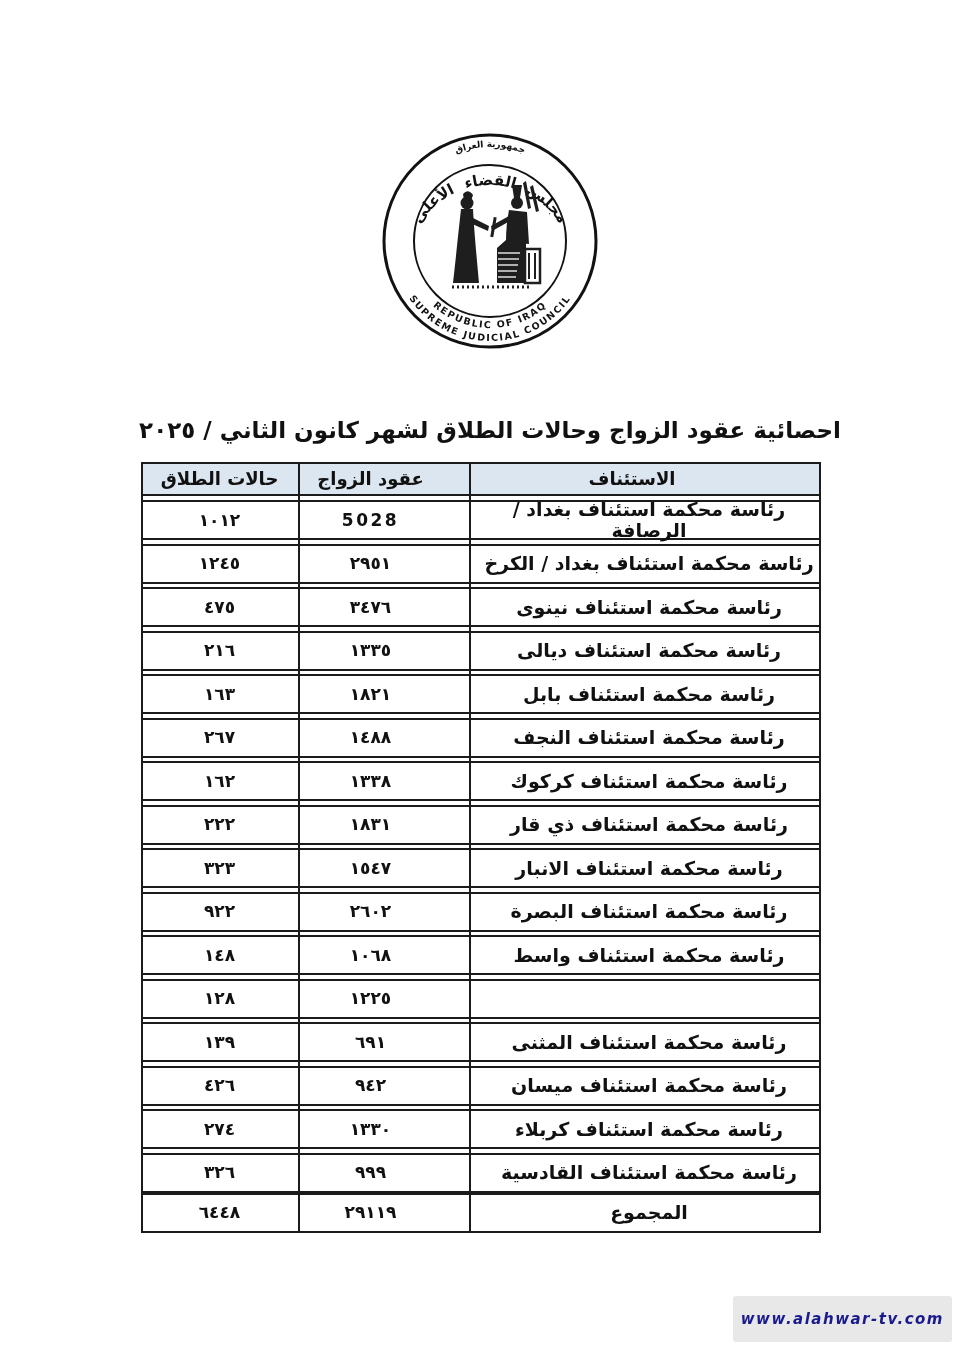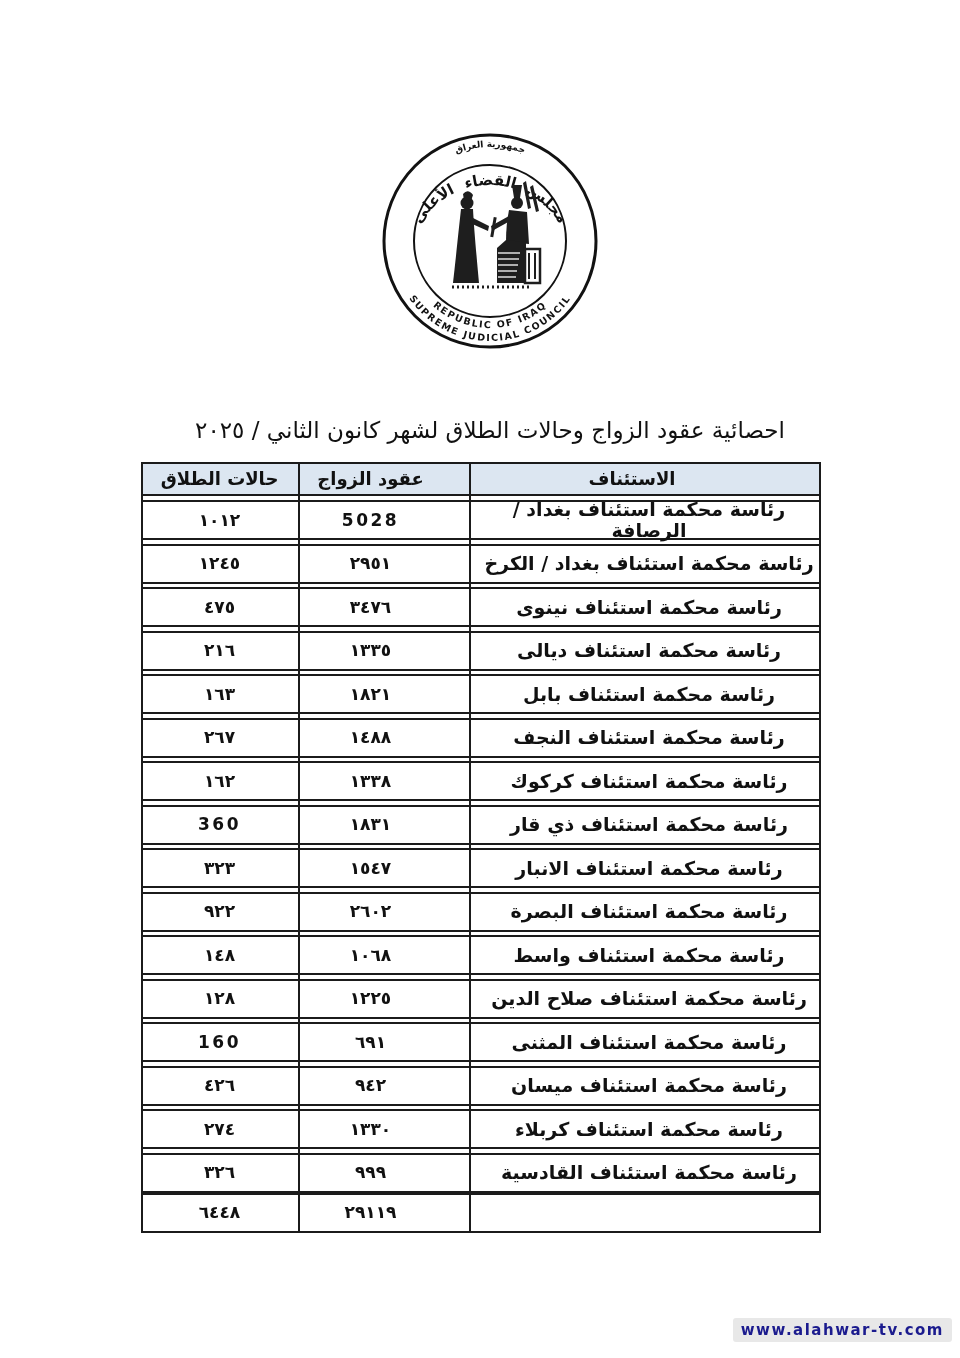--- a/index.html
+++ b/index.html
@@ -18,21 +18,21 @@
     top: 131px; left: 380px;
     width: 220px; height: 220px;
   }
 
   
   .doc-title {
     position: absolute;
     top: 417px; left: 20px; width: 940px;
     text-align: center;
     font-size: 23px;
-    font-weight: normal;
+    font-weight: bold;
     direction: rtl;
     letter-spacing: 0.2px;
   }
 
   
   .stats-table {
     position: absolute;
     top: 462px; left: 141px;
     width: 680px; height: 770px;
     direction: ltr; 
@@ -80,24 +80,25 @@
   .vl-1 { left: 157px; }
   .vl-2 { left: 328px; }
   .vl-3 { right: 0; }
 
   
   .site-link {
     position: absolute;
     right: 8px; bottom: 16px;
     font-size: 15px;
     font-weight: bold;
+    font-style: italic;
     letter-spacing: 1.5px;
     color: #1b1b8e;
     background: #e8e8e8;
-    padding: 3px 8px;
+    padding: 14px 8px;
     border-radius: 3px;
     text-decoration: none;
     direction: ltr;
   }
 </style>
 </head>
 <body>
 
 <div class="seal">
   <svg viewBox="0 0 220 220" width="220" height="220">
@@ -205,21 +206,21 @@
     <div class="cell c-name">رئاسة محكمة استئناف النجف</div>
   </div>
 
   <div class="trow">
     <div class="cell c-div">١٦٢</div>
     <div class="cell c-mar">١٣٣٨</div>
     <div class="cell c-name">رئاسة محكمة استئناف كركوك</div>
   </div>
 
   <div class="trow">
-    <div class="cell c-div">360</div>
+    <div class="cell c-div">٢٢٢</div>
     <div class="cell c-mar">١٨٣١</div>
     <div class="cell c-name">رئاسة محكمة استئناف ذي قار</div>
   </div>
 
   <div class="trow">
     <div class="cell c-div">٣٢٣</div>
     <div class="cell c-mar">١٥٤٧</div>
     <div class="cell c-name">رئاسة محكمة استئناف الانبار</div>
   </div>
 
@@ -231,25 +232,24 @@
 
   <div class="trow">
     <div class="cell c-div">١٤٨</div>
     <div class="cell c-mar">١٠٦٨</div>
     <div class="cell c-name">رئاسة محكمة استئناف واسط</div>
   </div>
 
   <div class="trow">
     <div class="cell c-div">١٢٨</div>
     <div class="cell c-mar">١٢٢٥</div>
-    <div class="cell c-name">رئاسة محكمة استئناف صلاح الدين</div>
-  </div>
-
-  <div class="trow">
-    <div class="cell c-div">160</div>
+  </div>
+
+  <div class="trow">
+    <div class="cell c-div">١٣٩</div>
     <div class="cell c-mar">٦٩١</div>
     <div class="cell c-name">رئاسة محكمة استئناف المثنى</div>
   </div>
 
   <div class="trow">
     <div class="cell c-div">٤٢٦</div>
     <div class="cell c-mar">٩٤٢</div>
     <div class="cell c-name">رئاسة محكمة استئناف ميسان</div>
   </div>
 
@@ -262,20 +262,21 @@
   <div class="trow">
     <div class="cell c-div">٣٢٦</div>
     <div class="cell c-mar">٩٩٩</div>
     <div class="cell c-name">رئاسة محكمة استئناف القادسية</div>
   </div>
 </div>
 
   <div class="trow total">
     <div class="cell c-div">٦٤٤٨</div>
     <div class="cell c-mar">٢٩١١٩</div>
+    <div class="cell c-name">المجموع</div>
   </div>
 
   <div class="vline vl-0"></div>
   <div class="vline vl-1"></div>
   <div class="vline vl-2"></div>
   <div class="vline vl-3"></div>
 </div>
 
 <a class="site-link" href="#">www.alahwar-tv.com</a>
 

